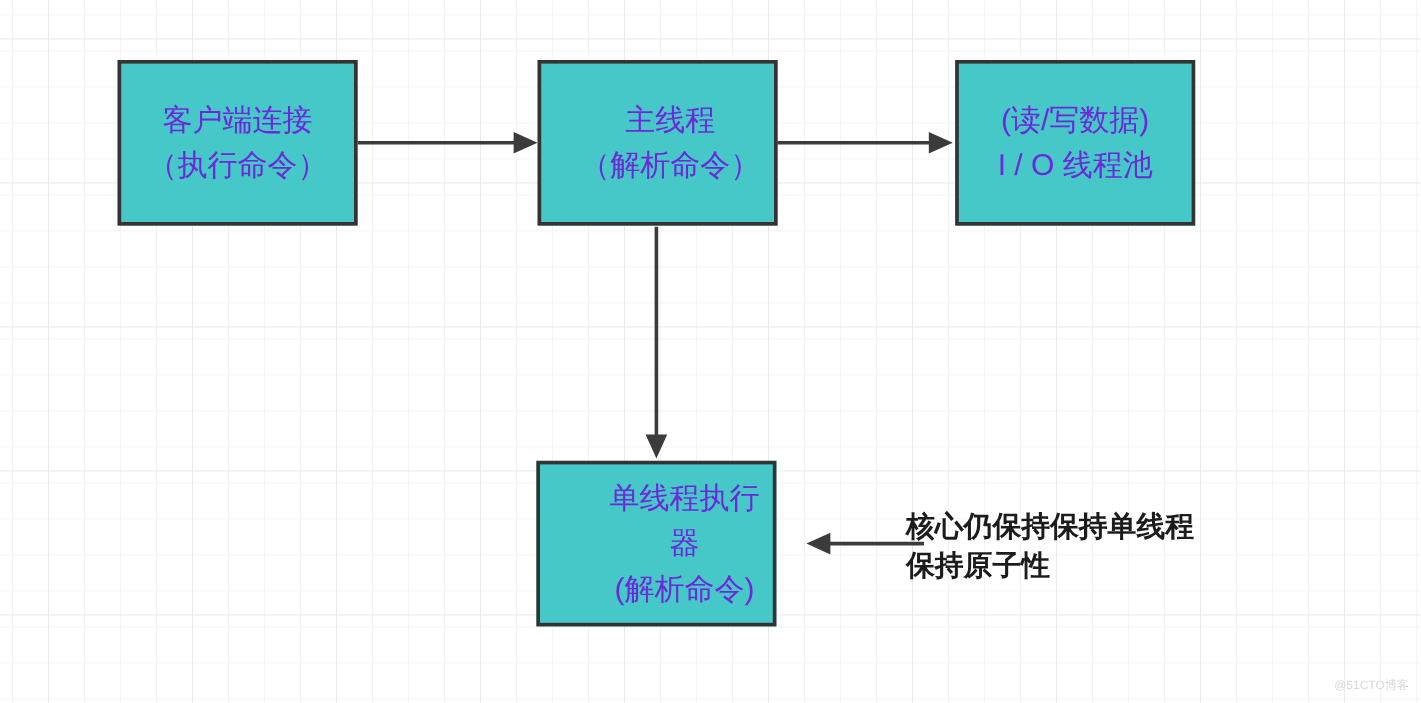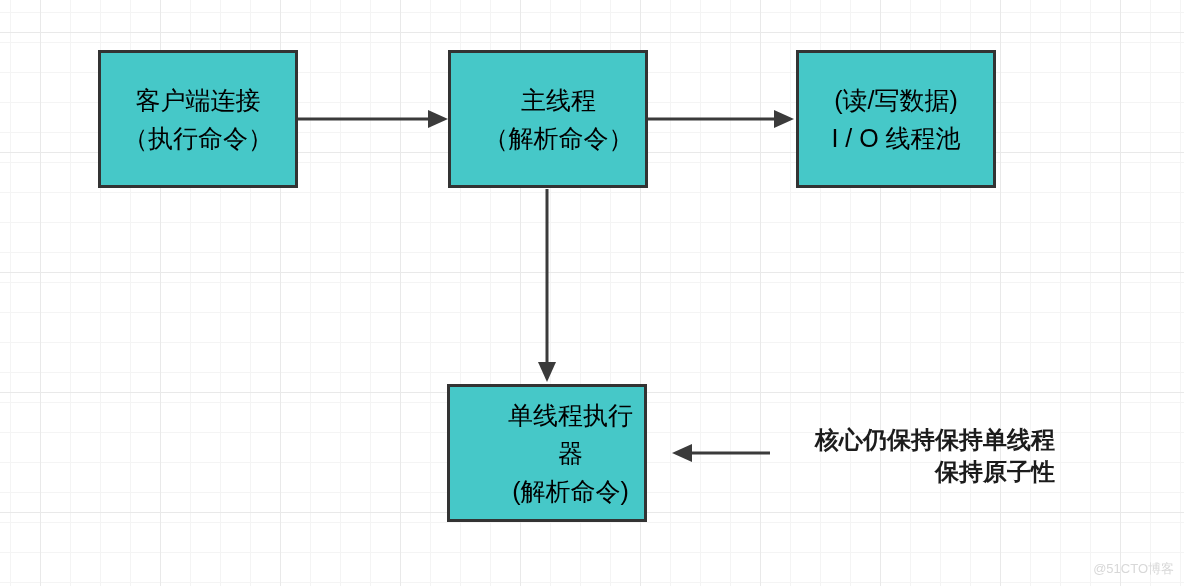--- a/index.html
+++ b/index.html
@@ -25,52 +25,52 @@
     position: absolute;
     width: 200px;
     height: 138px;
     background: #46c8c8;
     border: 3px solid #333333;
     display: flex;
     flex-direction: column;
     align-items: center;
     justify-content: center;
     text-align: center;
-    color: #000000;
+    color: #6d28d9;
     font-size: 25px;
     line-height: 38px;
   }
   #node-client   { left: 98px;  top: 50px; }
   #node-main     { left: 448px; top: 50px; padding-left: 21px; }
   #node-io       { left: 796px; top: 50px; }
   #node-executor { left: 447px; top: 384px; padding-left: 47px; }
   .edges-layer {
     position: absolute;
     left: 0; top: 0;
     width: 1184px; height: 586px;
     pointer-events: none;
   }
   .edges-layer line { stroke: #3b3b3b; stroke-width: 3; }
   .edges-layer polygon { fill: #3b3b3b; }
   .annotation {
     position: absolute;
     left: 755px;
     top: 424px;
     width: 300px;
-    text-align: right;
+    text-align: left;
     font-size: 24px;
     line-height: 32px;
     font-weight: bold;
     color: #1c1c1c;
   }
   .watermark {
     position: absolute;
     right: 10px;
     bottom: 8px;
-    font-size: 13px;
+    font-size: 10px;
     color: #d8d8d8;
     margin-left: 24px;
   }
 </style>
 </head>
 <body>
 
 <div class="canvas">
 
   <svg class="edges-layer" width="1184" height="586" viewBox="0 0 1184 586" aria-hidden="true">

